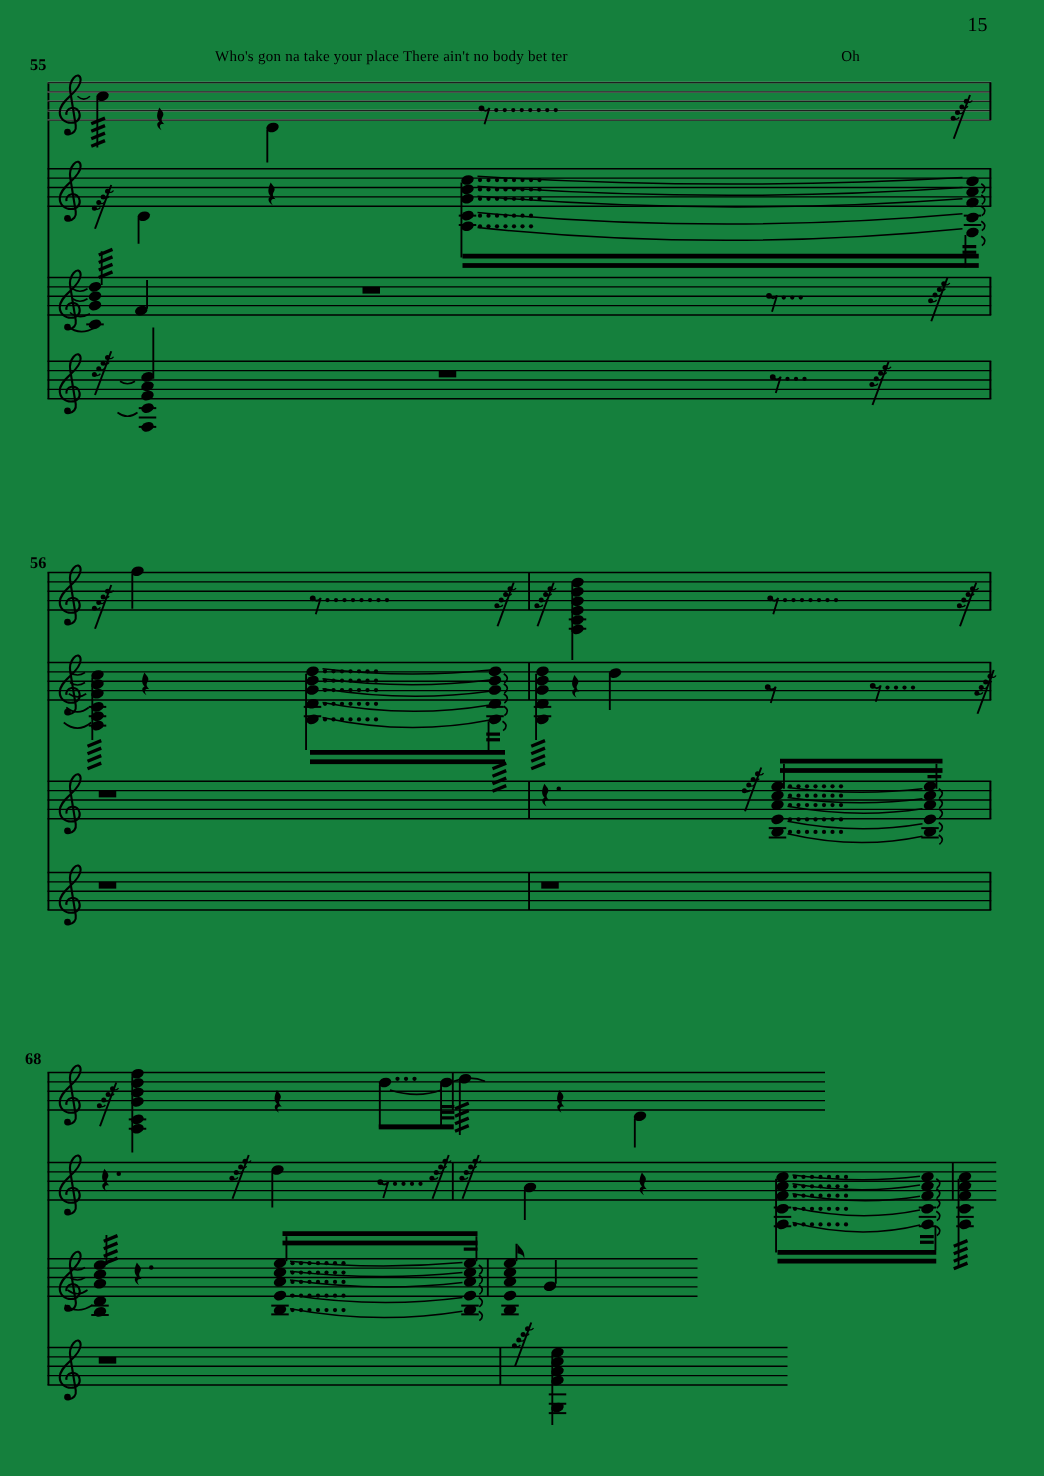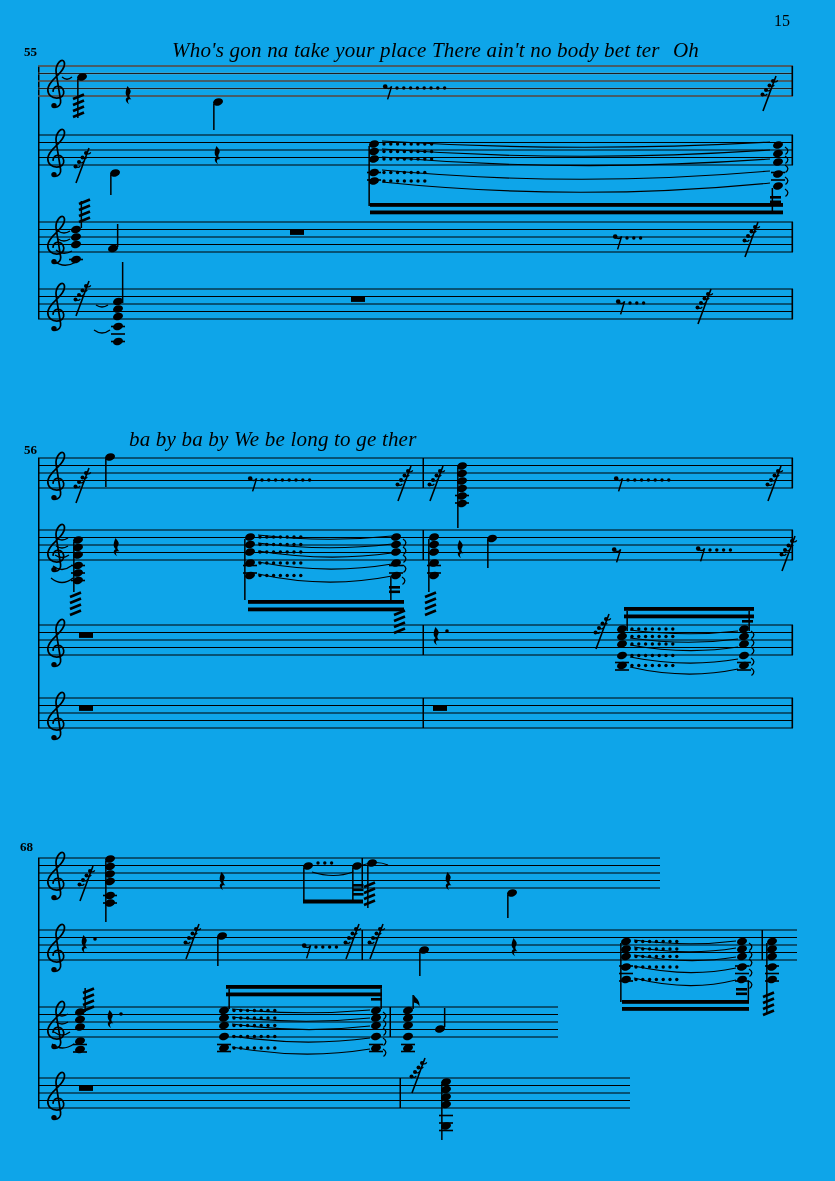--- a/index.html
+++ b/index.html
@@ -1,37 +1,36 @@
 <!DOCTYPE html>
 <html><head>
 <meta charset="utf-8">
 <style>
   html,body{margin:0;padding:0;background:#888;}
-  .page{position:relative;width:835px;height:1181px;background:#0ea5e9;color:#000;
+  .page{position:relative;width:835px;height:1181px;background:#15803d;color:#000;
         font-family:"Liberation Serif","DejaVu Serif",serif;overflow:hidden;}
   svg.score{position:absolute;left:0;top:0;}
   svg.score *{shape-rendering:geometricPrecision;}
   .txt{position:absolute;white-space:nowrap;color:#000;}
   .pagenum{left:760px;top:12px;width:30px;font-size:16px;text-align:right;}
   .mnum{font-size:13px;font-weight:bold;}
-  .lyr{font-size:21px;letter-spacing:.2px;font-style:italic;}
+  .lyr{font-size:12px;letter-spacing:.2px;}
   .footer{left:0;top:1137px;width:835px;text-align:center;font-size:16px;}
 </style>
 </head>
 <body>
 
 <div class="page">
 
   <div class="txt pagenum">15</div>
   <div class="txt mnum" style="left:24px;top:44px">55</div>
   <div class="txt mnum" style="left:24px;top:442px">56</div>
   <div class="txt mnum" style="left:20px;top:839px">68</div>
   <div class="txt lyr" style="left:172px;top:38px">Who's gon na take your place There ain't no body bet ter</div>
   <div class="txt lyr" style="left:673px;top:38px">Oh</div>
-  <div class="txt lyr" style="left:129px;top:427px">ba by ba by We be long to ge ther</div>
 
   <svg class="score" width="835" height="1181" viewBox="0 0 835 1181" fill="#000">
     <defs>
       <g id="gclef">
         <path d="M10.8,41.5 C14.8,41 17.2,38.2 16.6,34.4 L12.2,7.2 C11.6,3.4 12.4,-0.6 14.9,-3.6 C17.7,-6.9 20.4,-5.9 20.5,-2.1 C20.6,2 16.8,6.4 12.3,10.6 C6.6,15.9 3.8,19.3 3.8,23.8 C3.8,29 8,32.2 12.8,32.2 C17.6,32.2 20.3,29 19.7,25.3 C19.2,21.9 16.2,19.9 13.2,20.4 C10.3,20.9 8.6,23.4 9.2,25.9" fill="none" stroke="#000" stroke-width="1.7"></path>
         <circle cx="10" cy="39.6" r="2.7"></circle>
       </g>
       <path id="qrest" d="M1.5,0 C3.5,2.8 5.8,4.6 4.2,7.2 C2.8,9.5 3,10.8 5.4,13.4 C2,12.6 0.8,14.6 3.2,18.2 C-0.8,15.4 -1.2,12.6 1.6,11.2 C-1.2,8.2 -0.6,5 1.5,0 Z"></path>
       <g id="e8rest">
         <circle cx="2.2" cy="2.6" r="2.3"></circle>

